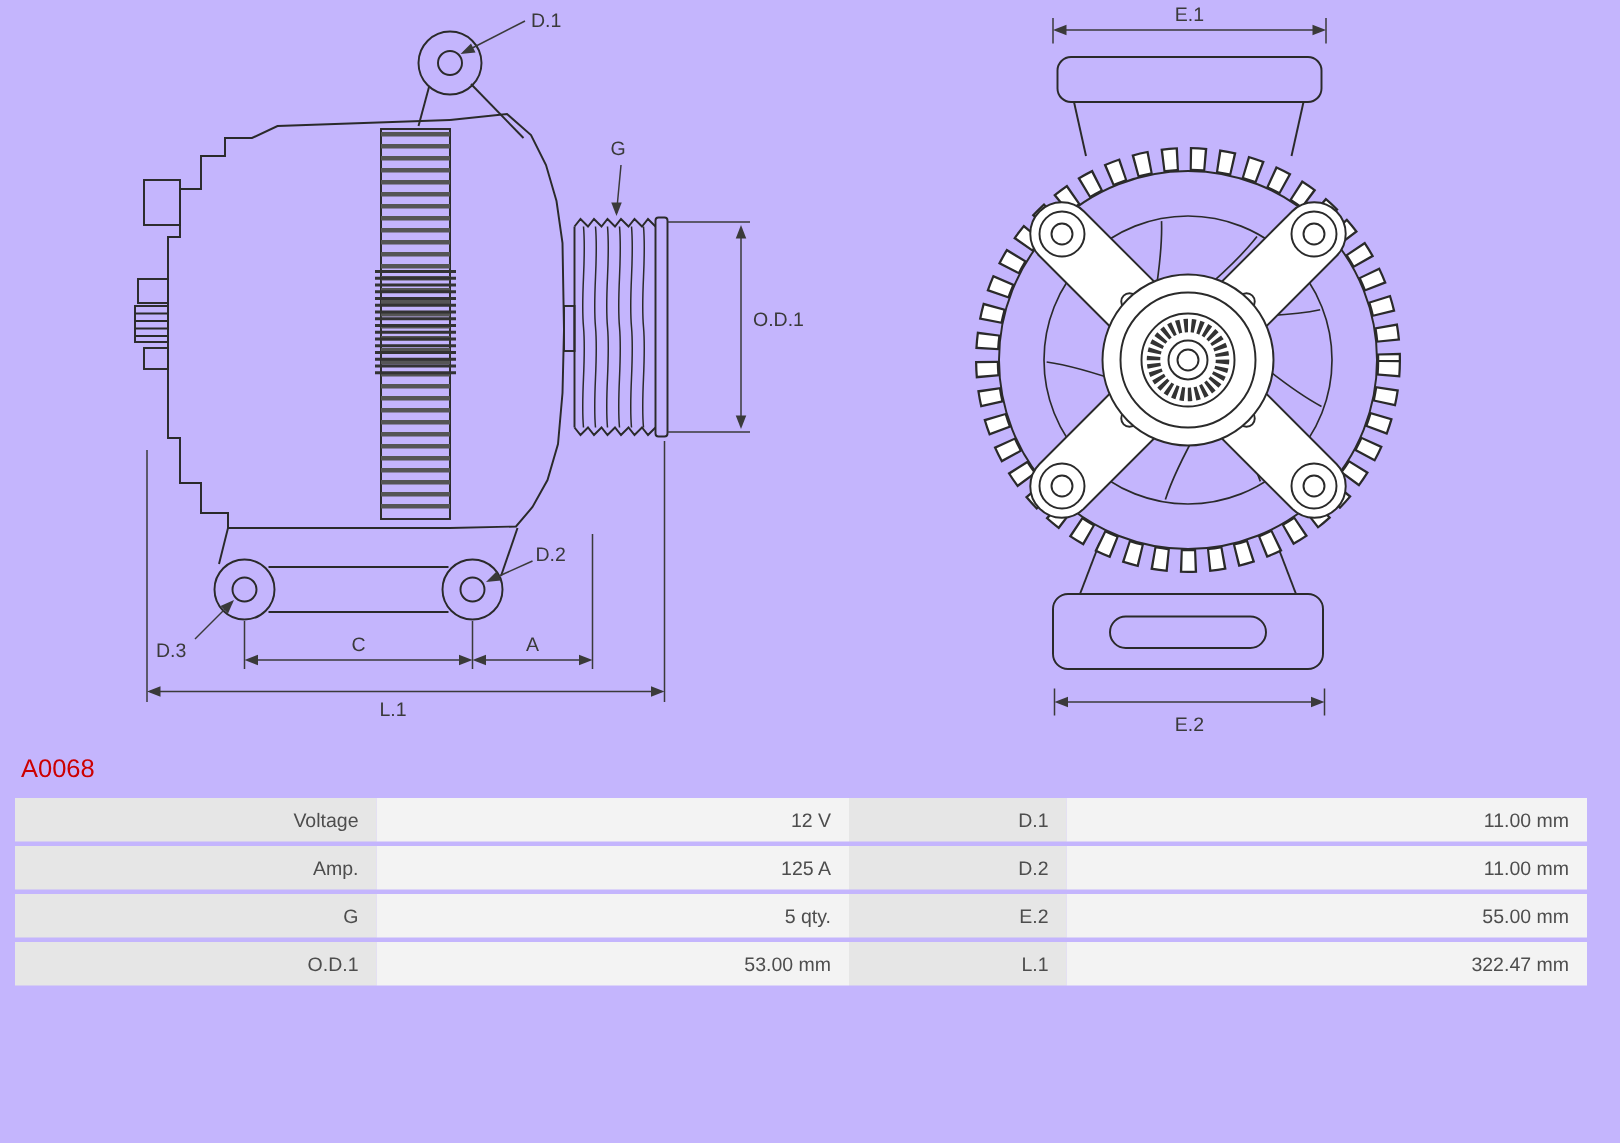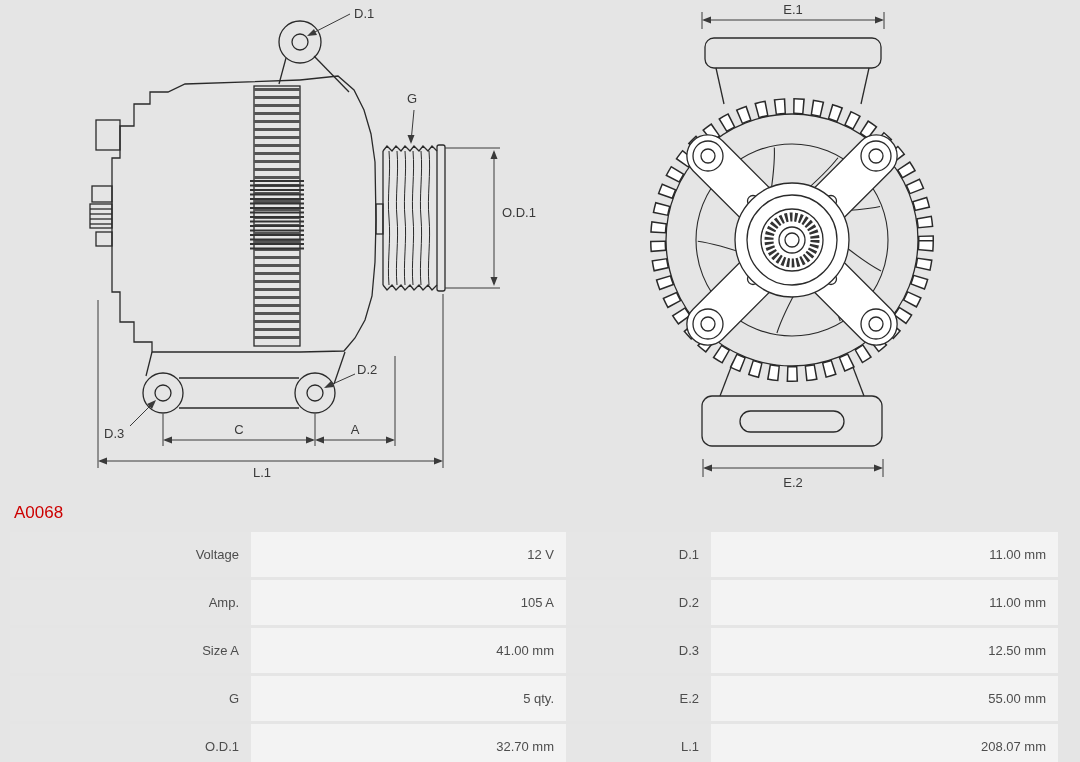--- a/index.html
+++ b/index.html
@@ -1,32 +1,32 @@
 <!DOCTYPE html>
 <html><head>
 <meta charset="utf-8">
 <style>
   * { box-sizing: border-box; }
   html, body { margin: 0; padding: 0; background: #ffffff; }
   body { font-family: "Liberation Sans", sans-serif; }
-  .page { width: 1080px; height: 762px; background: #e5e5e5; position: relative; overflow: hidden; }
+  .page { width: 1080px; height: 762px; background: #c4b5fd; position: relative; overflow: hidden; }
   .diagram-area { display: block; width: 1080px; height: 497px; }
   svg text { font-family: "Liberation Sans", sans-serif; font-size: 13px; fill: #3a3a3a; }
   .part-number { color: #cc0000; font-size: 17px; padding: 7px 0 8px 14px; line-height: 1; }
   .spec-table {
     border-collapse: separate;
     border-spacing: 0 3px;
     margin: 0 10px;
     width: 1048px;
     table-layout: fixed;
     font-size: 13px;
     color: #4d4d4d;
   }
   .spec-table td {
-    height: 45px;
+    height: 29px;
     padding: 0 12px 0 0;
     text-align: right;
     vertical-align: middle;
     overflow: hidden;
     white-space: nowrap;
   }
   td.lbl { background: #e6e6e6; }
   td.val { background: #f3f3f3; }
   col.c-l1 { width: 241px; }
   col.c-v1 { width: 315px; }
@@ -211,38 +211,32 @@
     </colgroup>
     <tbody>
       <tr>
         <td class="lbl">Voltage</td>
         <td class="val">12 V</td>
         <td class="lbl">D.1</td>
         <td class="val">11.00 mm</td>
       </tr>
       <tr>
         <td class="lbl">Amp.</td>
-        <td class="val">105 A</td>
+        <td class="val">125 A</td>
         <td class="lbl">D.2</td>
         <td class="val">11.00 mm</td>
-      </tr>
-      <tr>
-        <td class="lbl">Size A</td>
-        <td class="val">41.00 mm</td>
-        <td class="lbl">D.3</td>
-        <td class="val">12.50 mm</td>
       </tr>
       <tr>
         <td class="lbl">G</td>
         <td class="val">5 qty.</td>
         <td class="lbl">E.2</td>
         <td class="val">55.00 mm</td>
       </tr>
       <tr>
         <td class="lbl">O.D.1</td>
-        <td class="val">32.70 mm</td>
+        <td class="val">53.00 mm</td>
         <td class="lbl">L.1</td>
-        <td class="val">208.07 mm</td>
+        <td class="val">322.47 mm</td>
       </tr>
     </tbody>
   </table>
 
 </div>
 
 </body></html>

